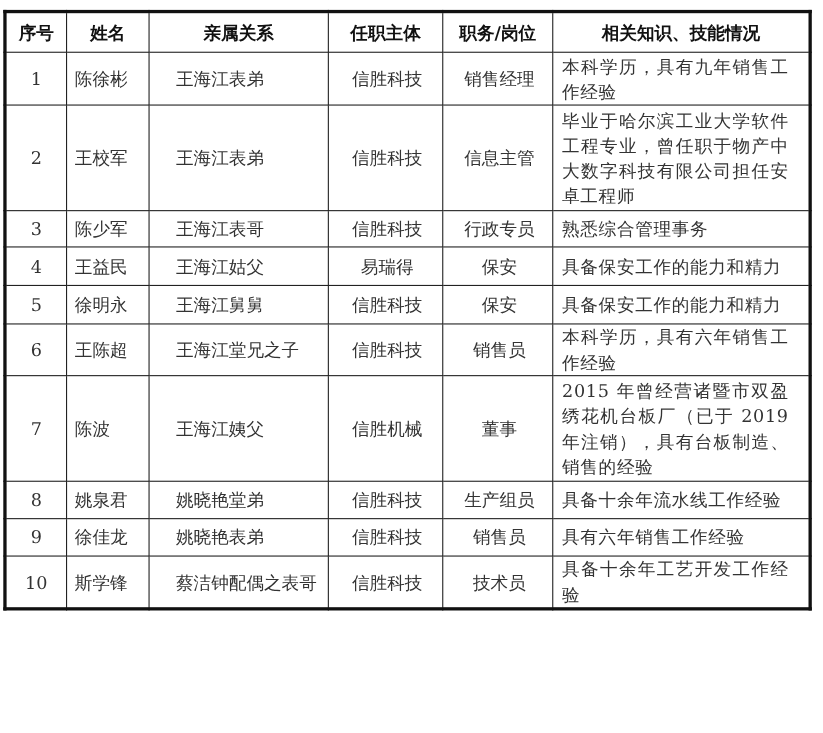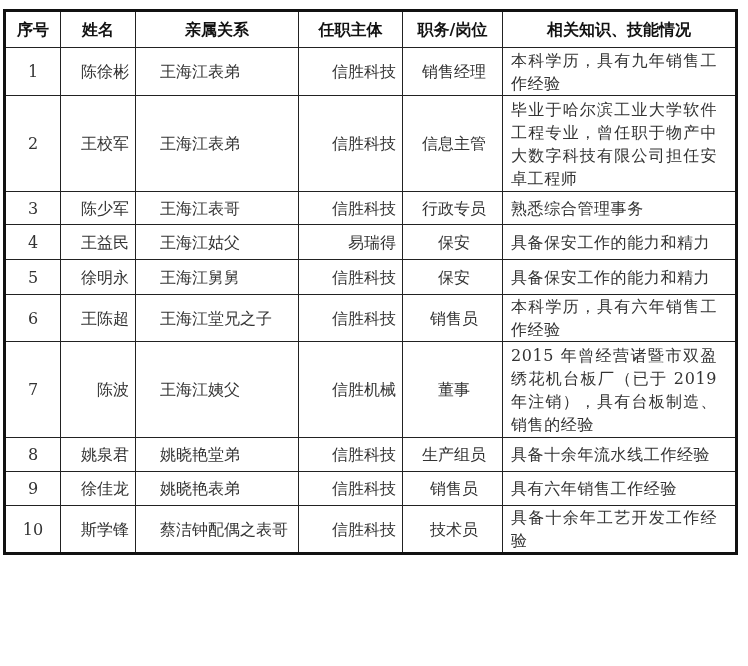--- a/index.html
+++ b/index.html
@@ -32,23 +32,23 @@
     vertical-align: middle;
   }
   .tbl th {
     font-family: "DejaVu Sans", "Liberation Sans", sans-serif;
     font-weight: bold;
     color: #111111;
     text-align: center;
     height: 34px;
   }
   .tbl td.c-no { text-align: center; }
-  .tbl td.c-name { text-align: right; padding-left: 7px; }
+  .tbl td.c-name { text-align: left; padding-left: 7px; }
   .tbl td.c-rel { text-align: left; padding-left: 24px; }
-  .tbl td.c-org { text-align: right; padding-left: 9px; }
+  .tbl td.c-org { text-align: center; padding-left: 9px; }
   .tbl td.c-pos { text-align: center; padding-left: 9px; }
   .tbl td.c-skill { text-align: justify; padding-left: 8px; padding-right: 18px; letter-spacing: 0.6px; }
 </style>
 </head>
 <body>
 
 <table class="tbl">
   <colgroup>
     <col style="width:56px">
     <col style="width:75px">

